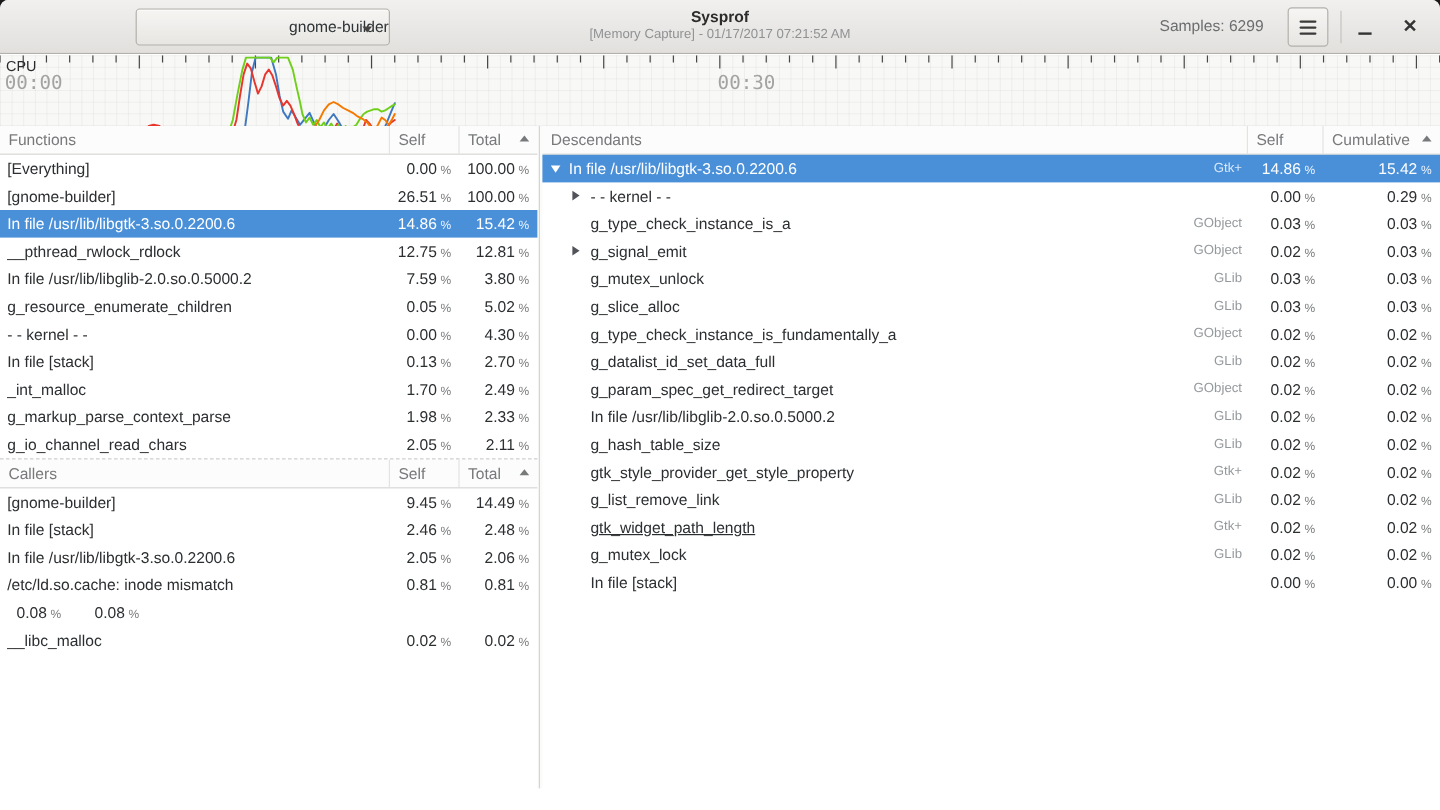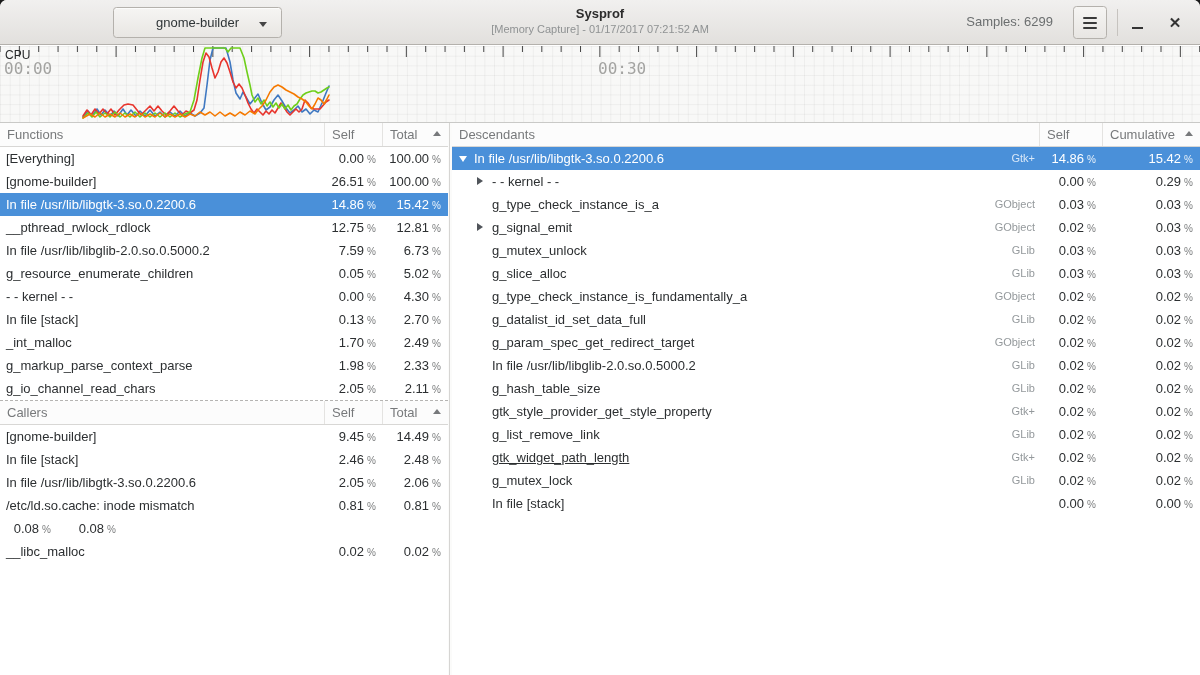--- a/index.html
+++ b/index.html
@@ -18,24 +18,25 @@
   .btn{box-sizing:border-box;border-radius:3.5px;font-size:13px;
     display:flex;align-items:center;justify-content:center;cursor:default;}
   .record-btn{
     position:absolute;left:8px;top:7px;width:95px;height:31px;
     background:linear-gradient(#4795dd,#3079cc);
     border:1px solid #1e65a7;color:#ffffff;font-size:14px;
     box-shadow:inset 0 1px 0 rgba(255,255,255,.25);
     margin-top:44px;
   }
   .target-btn{
-    position:absolute;left:113px;top:7px;width:169px;height:31px;
+    position:absolute;left:113px;top:7px;width:212px;height:31px;
     background:linear-gradient(#f6f5f3,#e8e6e3);
     border:1px solid #b4b1ac;color:#2e3436;
     box-shadow:inset 0 1px 0 rgba(255,255,255,.7);
+    justify-content:flex-end;
   }
   .chevron-down{position:absolute;right:14px;top:14px;width:0;height:0;
     border-left:4.5px solid transparent;border-right:4.5px solid transparent;
     border-top:5px solid #454545;}
   .title-block{position:absolute;left:0;right:0;top:6px;text-align:center;pointer-events:none;}
   .title-block .t{font-size:13px;font-weight:bold;color:#2c2c2c;line-height:16px;}
   .title-block .st{font-size:11px;color:#8f9293;line-height:14px;}
   .samples{position:absolute;right:147px;top:14px;font-size:13px;color:#6b6e6f;}
   .menu-btn{
     position:absolute;left:1073px;top:6px;width:34px;height:33px;
@@ -57,21 +58,21 @@
     background-image:linear-gradient(to right, rgba(60,60,60,.055) 1px, transparent 1px),
                      linear-gradient(to bottom, rgba(60,60,60,.055) 1px, transparent 1px);
     background-size:9.7px 9.7px;
     border-bottom:1px solid #c9c9c7;
   }
   .timeline svg{position:absolute;top:0;left:0;}
   .cpu-label{position:absolute;left:5px;top:2px;font-size:12px;color:#27292a;}
   .time-label{position:absolute;top:13px;font-size:16px;color:#a3a3a1;
     font-family:"DejaVu Sans Mono",monospace;}
   
-  .main{position:absolute;top:123px;left:0;width:1028px;height:552px;background:#fff;}
+  .main{position:absolute;top:105px;left:0;width:1028px;height:552px;background:#fff;}
   .pane-divider{position:absolute;left:448px;top:0;width:4px;height:552px;background:#fbfbfa;}
   .pane-divider::after{content:"";position:absolute;left:1px;top:0;width:1px;height:100%;background:#d6d5d3;}
   .left-pane{position:absolute;left:0;top:0;width:448px;height:552px;}
   .right-pane{position:absolute;left:452px;top:0;width:748px;height:552px;}
   
   .thead{display:flex;height:24px;box-sizing:border-box;border-bottom:1px solid #d8d7d5;
     background:#fcfcfc;}
   .th{position:relative;box-sizing:border-box;font-size:13px;color:#77797b;
     line-height:23px;padding-left:7px;border-right:1px solid #e4e3e1;}
   .th:last-child{border-right:none;}
@@ -239,21 +240,21 @@
             <div class="cell num c-total"><span>15.42</span><span class="pct">%</span></div>
           </div>
           <div class="row">
             <div class="cell name c-name">__pthread_rwlock_rdlock</div>
             <div class="cell num c-self"><span>12.75</span><span class="pct">%</span></div>
             <div class="cell num c-total"><span>12.81</span><span class="pct">%</span></div>
           </div>
           <div class="row">
             <div class="cell name c-name">In file /usr/lib/libglib-2.0.so.0.5000.2</div>
             <div class="cell num c-self"><span>7.59</span><span class="pct">%</span></div>
-            <div class="cell num c-total"><span>6.73</span><span class="pct">%</span></div>
+            <div class="cell num c-total"><span>3.80</span><span class="pct">%</span></div>
           </div>
           <div class="row">
             <div class="cell name c-name">g_resource_enumerate_children</div>
             <div class="cell num c-self"><span>0.05</span><span class="pct">%</span></div>
             <div class="cell num c-total"><span>5.02</span><span class="pct">%</span></div>
           </div>
           <div class="row">
             <div class="cell name c-name">- - kernel - -</div>
             <div class="cell num c-self"><span>0.00</span><span class="pct">%</span></div>
             <div class="cell num c-total"><span>4.30</span><span class="pct">%</span></div>

